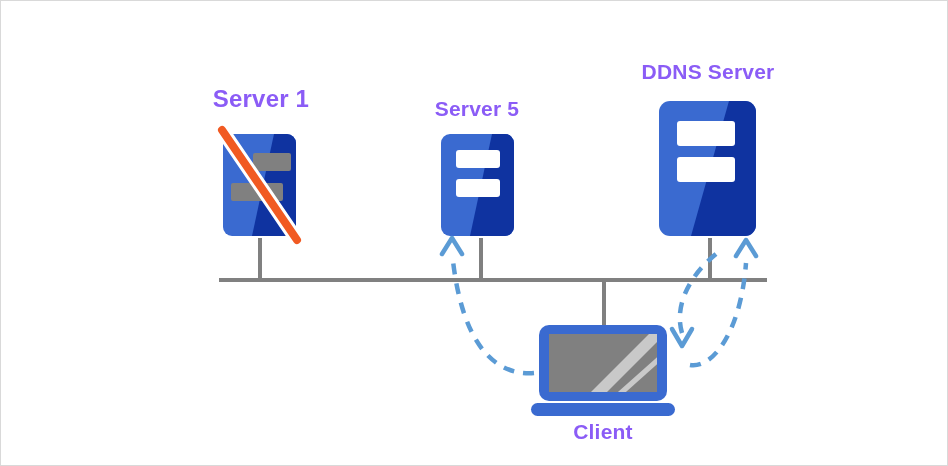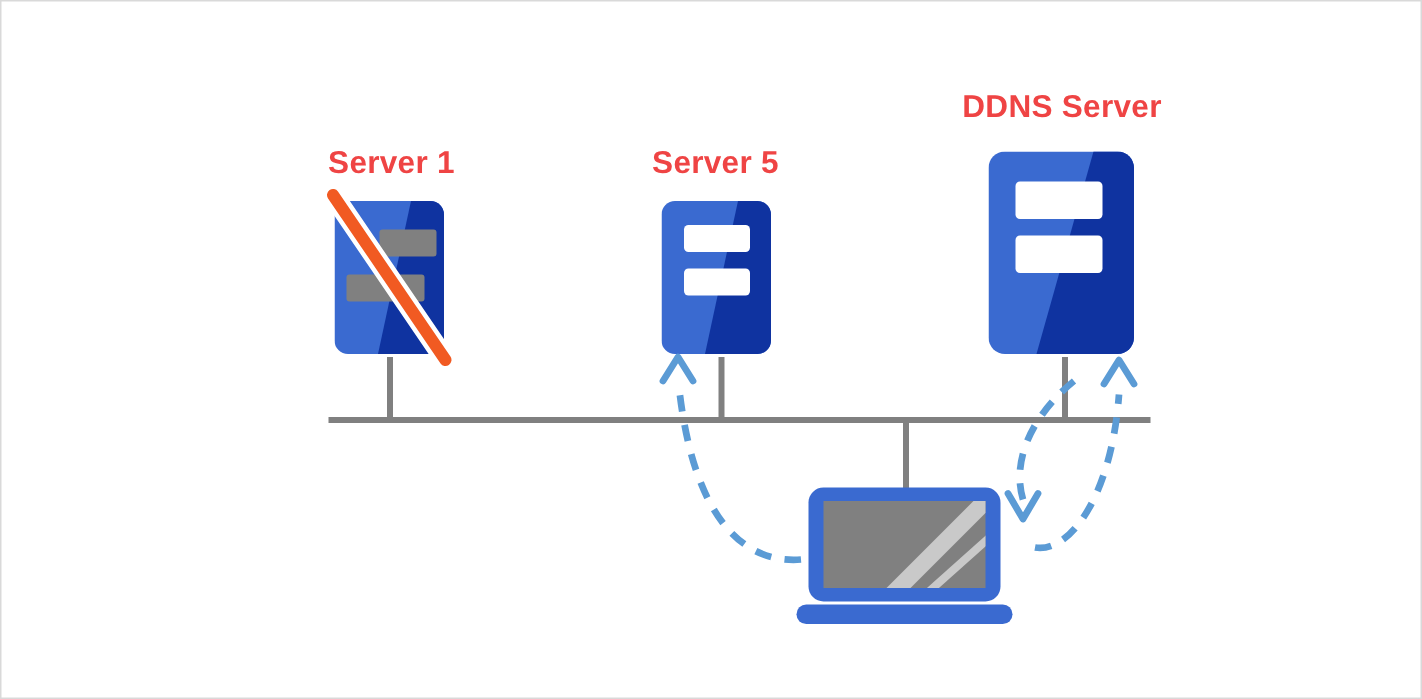--- a/index.html
+++ b/index.html
@@ -8,28 +8,28 @@
     position:relative;
     width:948px;height:466px;
     background:#ffffff;
     border:1px solid #d9d9d9;
     box-sizing:border-box;
     overflow:hidden;
   }
   #diagram-svg{position:absolute;left:0;top:0;width:948px;height:466px;}
   .node-label{
     position:absolute;
-    color:#ef4444;
+    color:#8b5cf6;
     font-weight:bold;
     text-align:center;
     white-space:pre;
     line-height:1.25;
     letter-spacing:0.2px;
   }
-  #server1-label{left:190px;top:95px;width:140px;font-size:21px;}
+  #server1-label{left:190px;top:83px;width:140px;font-size:24px;}
   #server2-label{left:406px;top:95px;width:140px;font-size:21px;}
   #ddns-label{left:612px;top:58px;width:190px;font-size:21px;}
   #client-label{left:532px;top:418px;width:140px;font-size:21px;}
   #access-label{left:690px;top:363px;width:200px;font-size:17px;line-height:1.45;}
 </style>
 </head>
 <body>
 
 <div id="canvas">
 
@@ -123,15 +123,16 @@
     </g>
 
   </svg>
 
   <div class="node-label" id="server1-label">Server 1</div>
 
   <div class="node-label" id="server2-label">Server 5</div>
 
   <div class="node-label" id="ddns-label">DDNS Server</div>
 
+  <div class="node-label" id="client-label">Client</div>
 
 
 </div>
 
 </body></html>

